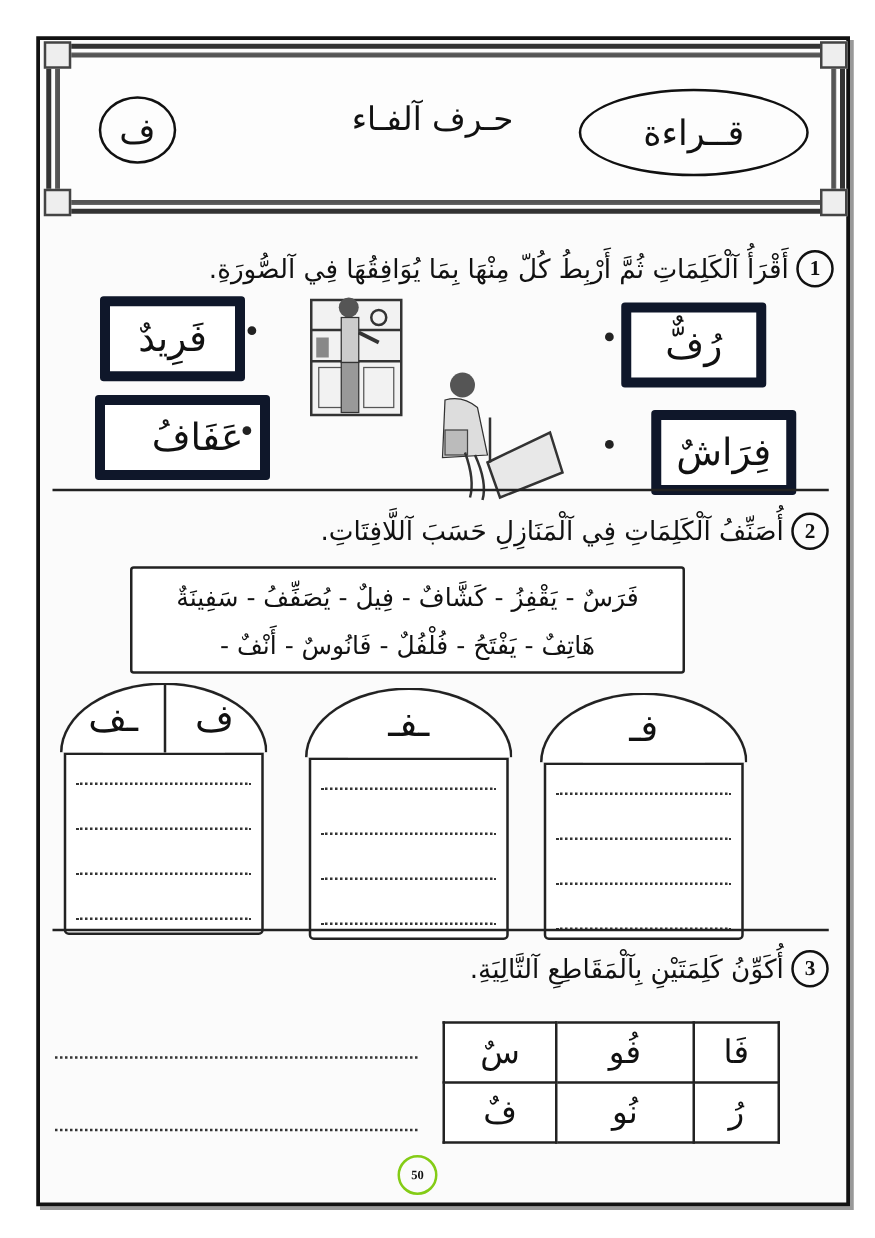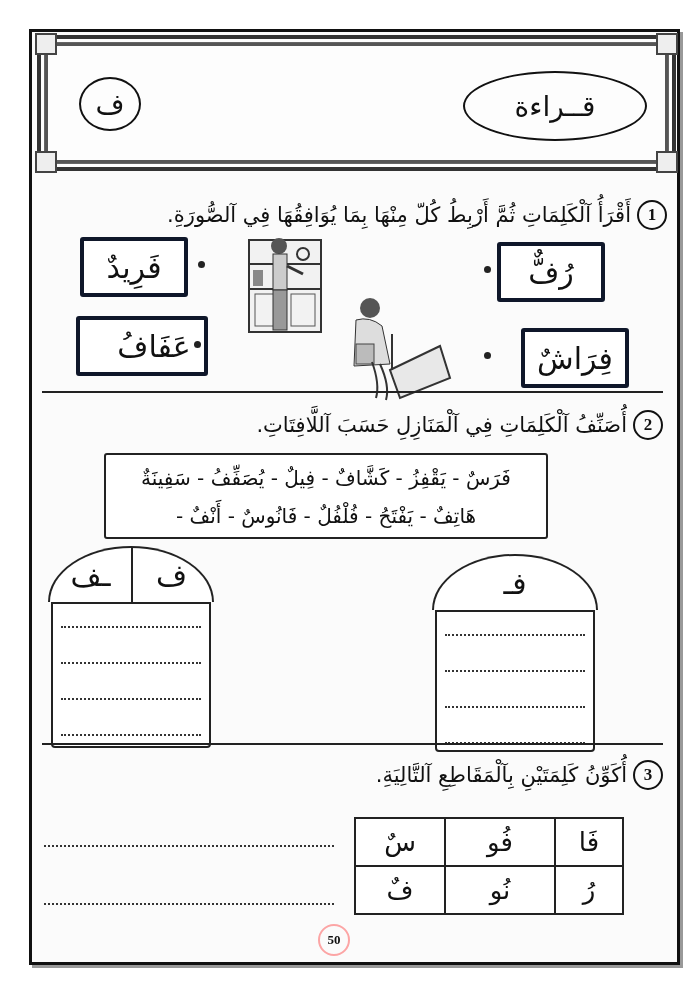--- a/index.html
+++ b/index.html
@@ -16,52 +16,53 @@
   .banner-title { position: absolute; left: 200px; top: 42px; width: 210px; text-align: center; font-size: 26px; direction: rtl; }
   .letter-circle { position: absolute; left: 38px; top: 38px; width: 58px; height: 50px; border: 2px solid #111; border-radius: 50%; display: flex; align-items: center; justify-content: center; font-size: 28px; }
 
   
   .sec-head { position: absolute; right: 10px; direction: rtl; display: flex; align-items: center; gap: 6px; font-size: 21px; }
   .num { width: 26px; height: 26px; border: 2px solid #111; border-radius: 50%; display: flex; align-items: center; justify-content: center; font-family: "Liberation Serif", serif; font-weight: bold; font-size: 17px; direction: ltr; }
 
   .divider { position: absolute; left: 10px; right: 14px; height: 0; border-top: 2px solid #222; }
 
   
-  .word-box { position: absolute; width: 100px; height: 52px; border: 4px solid #0f172a; border-radius: 3px; display: flex; align-items: center; justify-content: center; font-size: 30px; direction: rtl; background: #fff; }
+  .word-box { position: absolute; width: 100px; height: 52px; border: 8px solid #0f172a; border-radius: 3px; display: flex; align-items: center; justify-content: center; font-size: 30px; direction: rtl; background: #fff; }
   .dot { position: absolute; width: 7px; height: 7px; background: #222; border-radius: 50%; }
   .pic { position: absolute; border: 1px solid #555; background: #f5f5f5; }
 
   
   .word-bank { position: absolute; left: 72px; top: 421px; width: 444px; height: 86px; border: 2px solid #222; border-radius: 3px; direction: rtl; text-align: center; font-size: 20px; line-height: 38px; padding-top: 4px; box-sizing: border-box; background: #fff; }
   .house { position: absolute; width: 166px; }
   .house .roof { width: 166px; height: 56px; border: 2px solid #222; border-bottom: none; border-radius: 83px 83px 0 0 / 56px 56px 0 0; box-sizing: border-box; display: flex; align-items: center; justify-content: center; font-size: 30px; position: relative; background: #fff; }
   .house .body { width: 160px; margin-left: 3px; border: 2px solid #222; border-radius: 0 0 4px 4px; box-sizing: border-box; background: #fff; padding: 22px 8px 0 8px; }
   .house .line { border-top: 2px dotted #333; height: 0; margin-bottom: 34px; }
   .roof .split { position: absolute; left: 50%; top: 0; bottom: 0; border-left: 2px solid #222; }
   .roof .half { width: 50%; text-align: center; }
 
   
   .syll-table { position: absolute; left: 322px; top: 814px; border-collapse: collapse; border: 2px solid #222; background: #fff; }
   .syll-table td { border: 2px solid #222; text-align: center; font-size: 26px; height: 44px; }
   .ans-line { position: absolute; left: 12px; width: 290px; border-top: 2px dotted #333; }
-  .page-num { position: absolute; left: 286px; top: 892px; width: 28px; height: 28px; border: 2px solid #fca5a5; border-radius: 50%; display: flex; align-items: center; justify-content: center; font-family: "Liberation Serif", serif; font-weight: bold; font-size: 13px; }
+  .page-num { position: absolute; left: 286px; top: 892px; width: 28px; height: 28px; border: 2px solid #84cc16; border-radius: 50%; display: flex; align-items: center; justify-content: center; font-family: "Liberation Serif", serif; font-weight: bold; font-size: 10px; }
 </style>
 </head>
 <body>
 
 <div class="page">
 
   <div class="banner">
     <div class="corner c-tl"></div>
     <div class="corner c-tr"></div>
     <div class="corner c-bl"></div>
     <div class="corner c-br"></div>
     <div class="lesson-oval">
       <span>قــراءة</span>
     </div>
+    <div class="banner-title">حـرف آلفـاء</div>
     <div class="letter-circle">
       <span>ف</span>
     </div>
   </div>
 
   <div class="sec-head" style="top:168px;">
     <span class="num">1</span>
     <span>أَقْرَأُ آلْكَلِمَاتِ ثُمَّ أَرْبِطُ كُلّ مِنْهَا بِمَا يُوَافِقُهَا فِي آلصُّورَةِ.</span>
   </div>
 
@@ -128,20 +129,31 @@
       <span class="half">ف</span>
     </div>
     <div class="body" style="height:146px;">
       <div class="line"></div>
       <div class="line"></div>
       <div class="line"></div>
       <div class="line"></div>
     </div>
   </div>
 
+  <div class="house" style="left:212px; top:518px;">
+    <div class="roof">
+      <span>ـفـ</span>
+    </div>
+    <div class="body" style="height:146px;">
+      <div class="line"></div>
+      <div class="line"></div>
+      <div class="line"></div>
+      <div class="line"></div>
+    </div>
+  </div>
 
   <div class="house" style="left:400px; top:522px;">
     <div class="roof">
       <span>فـ</span>
     </div>
     <div class="body" style="height:142px;">
       <div class="line"></div>
       <div class="line"></div>
       <div class="line"></div>
       <div class="line"></div>

